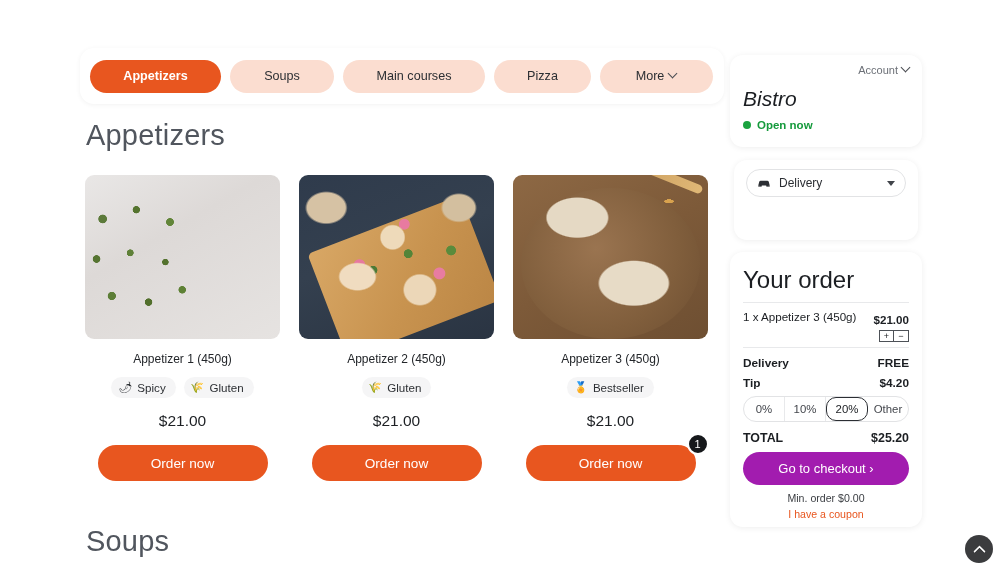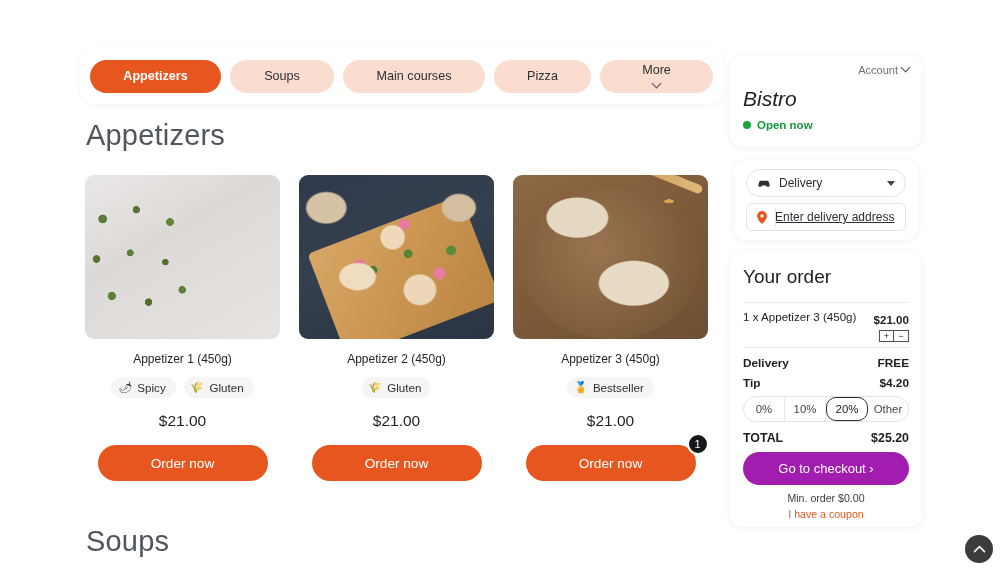--- a/index.html
+++ b/index.html
@@ -31,21 +31,21 @@
     gap: 5px;
     padding: 0 10px;
     white-space: nowrap;
     cursor: pointer;
   }
   .nav-pill.active { background: #e8561f; color: #ffffff; font-weight: bold; }
   .nav-pill.w1 { width: 131px; }
   .nav-pill.w2 { width: 104px; }
   .nav-pill.w3 { width: 142px; }
   .nav-pill.w4 { width: 97px; }
-  .nav-pill.w5 { width: 113px; flex-direction: column; }
+  .nav-pill.w5 { width: 113px; }
   .chev-d { display:inline-block; width:8px; height:8px; position:relative; top:-2px; }
   .chev-d::after {
     content:""; position:absolute; left:0; top:0;
     width:6px; height:6px;
     border-right:1.5px solid #4a4d52; border-bottom:1.5px solid #4a4d52;
     transform: rotate(45deg);
   }
 
   
   .section-title {
@@ -219,21 +219,21 @@
   #row-address { top: 43px; border-radius: 6px; }
   .sel-row .caret {
     position:absolute; right: 10px;
     width:0;height:0;border-left:4px solid transparent;border-right:4px solid transparent;
     border-top:5px solid #41444a;
   }
   .addr-link { text-decoration: underline; color:#2b2e33; }
   .vline { position:absolute; left:28px; top:5px; width:1px; height:18px; background:#e2e3e5; }
 
   #panel-order { left: 730px; top: 252px; width: 192px; height: 275px; }
-  .order-title { position:absolute; left:13px; top:14px; font-size:19px; color:#1b1e22; }
+  .order-title { position:absolute; left:13px; top:14px; font-size:24px; color:#1b1e22; }
   .hr { position:absolute; left:13px; width:166px; height:1px; background:#e8e9eb; }
   #hr1 { top: 50px; }
   #hr2 { top: 95px; }
   .line-item {
     position:absolute; left:13px; top:58px; width:166px;
     display:flex; justify-content:space-between; align-items:flex-start;
   }
   .li-name { font-size: 11.6px; color:#1b1e22; }
   .li-right { text-align:right; }
   .li-price { font-size: 11.6px; color:#1b1e22; font-weight:bold; }
@@ -412,28 +412,20 @@
   <div class="panel" id="panel-deliv">
     <div class="sel-row" id="row-delivery">
       <svg width="14" height="11" viewBox="0 0 20 14">
         <path d="M2 9 L3.2 4.6 C3.5 3.6 4.2 3 5.2 3 H14.8 C15.8 3 16.5 3.6 16.8 4.6 L18 9 V11.5 H16 V10 H4 V11.5 H2 Z" fill="#2b2e33"></path>
         <circle cx="5.5" cy="10.2" r="1.5" fill="#2b2e33"></circle>
         <circle cx="14.5" cy="10.2" r="1.5" fill="#2b2e33"></circle>
       </svg>
       <span>Delivery</span>
       <span class="caret"></span>
     </div>
-    <div class="sel-row" id="row-address">
-      <svg width="10" height="13" viewBox="0 0 12 16">
-        <path d="M6 0 C2.7 0 0 2.7 0 6 C0 10.5 6 16 6 16 C6 16 12 10.5 12 6 C12 2.7 9.3 0 6 0 Z" fill="#e8561f"></path>
-        <circle cx="6" cy="6" r="2.1" fill="#ffffff"></circle>
-      </svg>
-      <span class="vline"></span>
-      <span class="addr-link">Enter delivery address</span>
-    </div>
   </div>
 
   <div class="panel" id="panel-order">
     <div class="order-title">Your order</div>
     <div class="hr" id="hr1"></div>
 
     <div class="line-item">
       <span class="li-name">1 x Appetizer 3 (450g)</span>
       <span class="li-right">
         <span class="li-price">$21.00</span>

